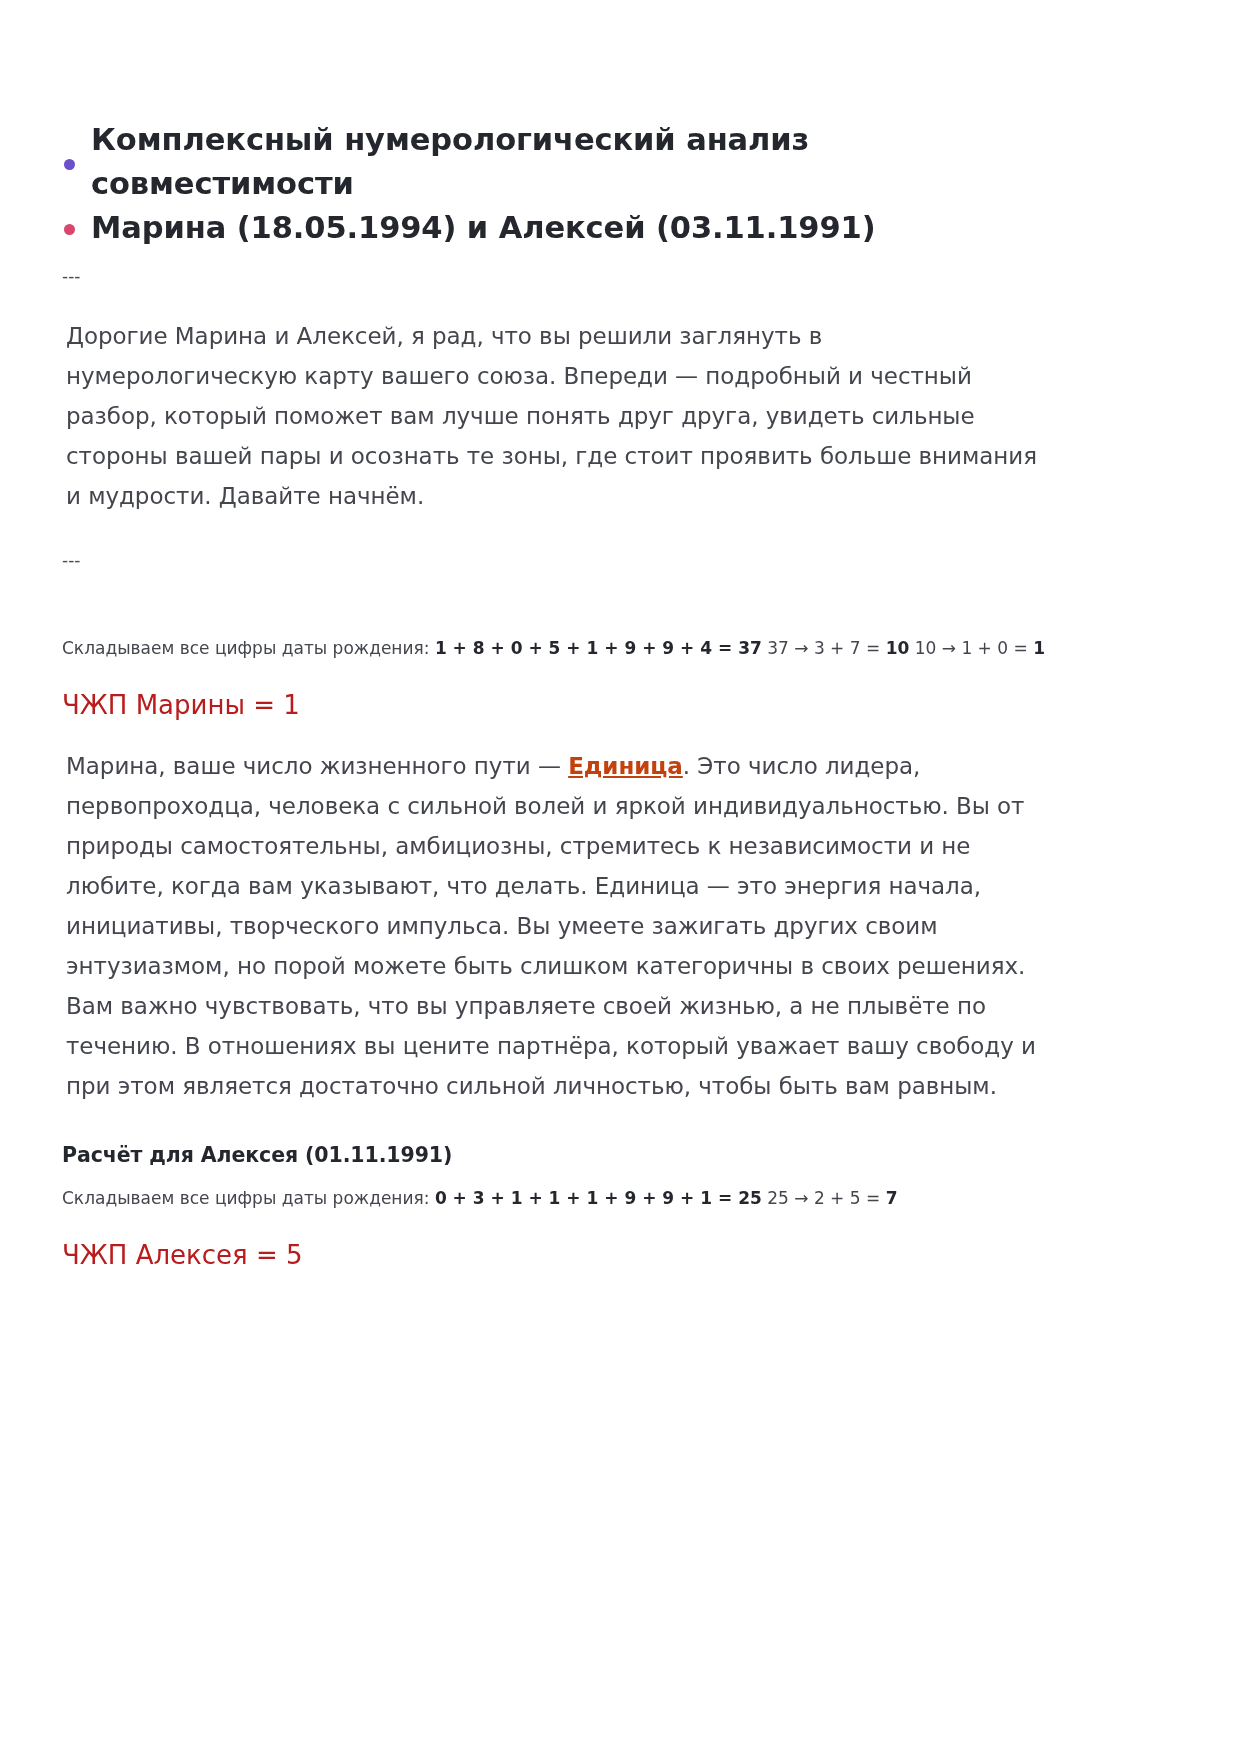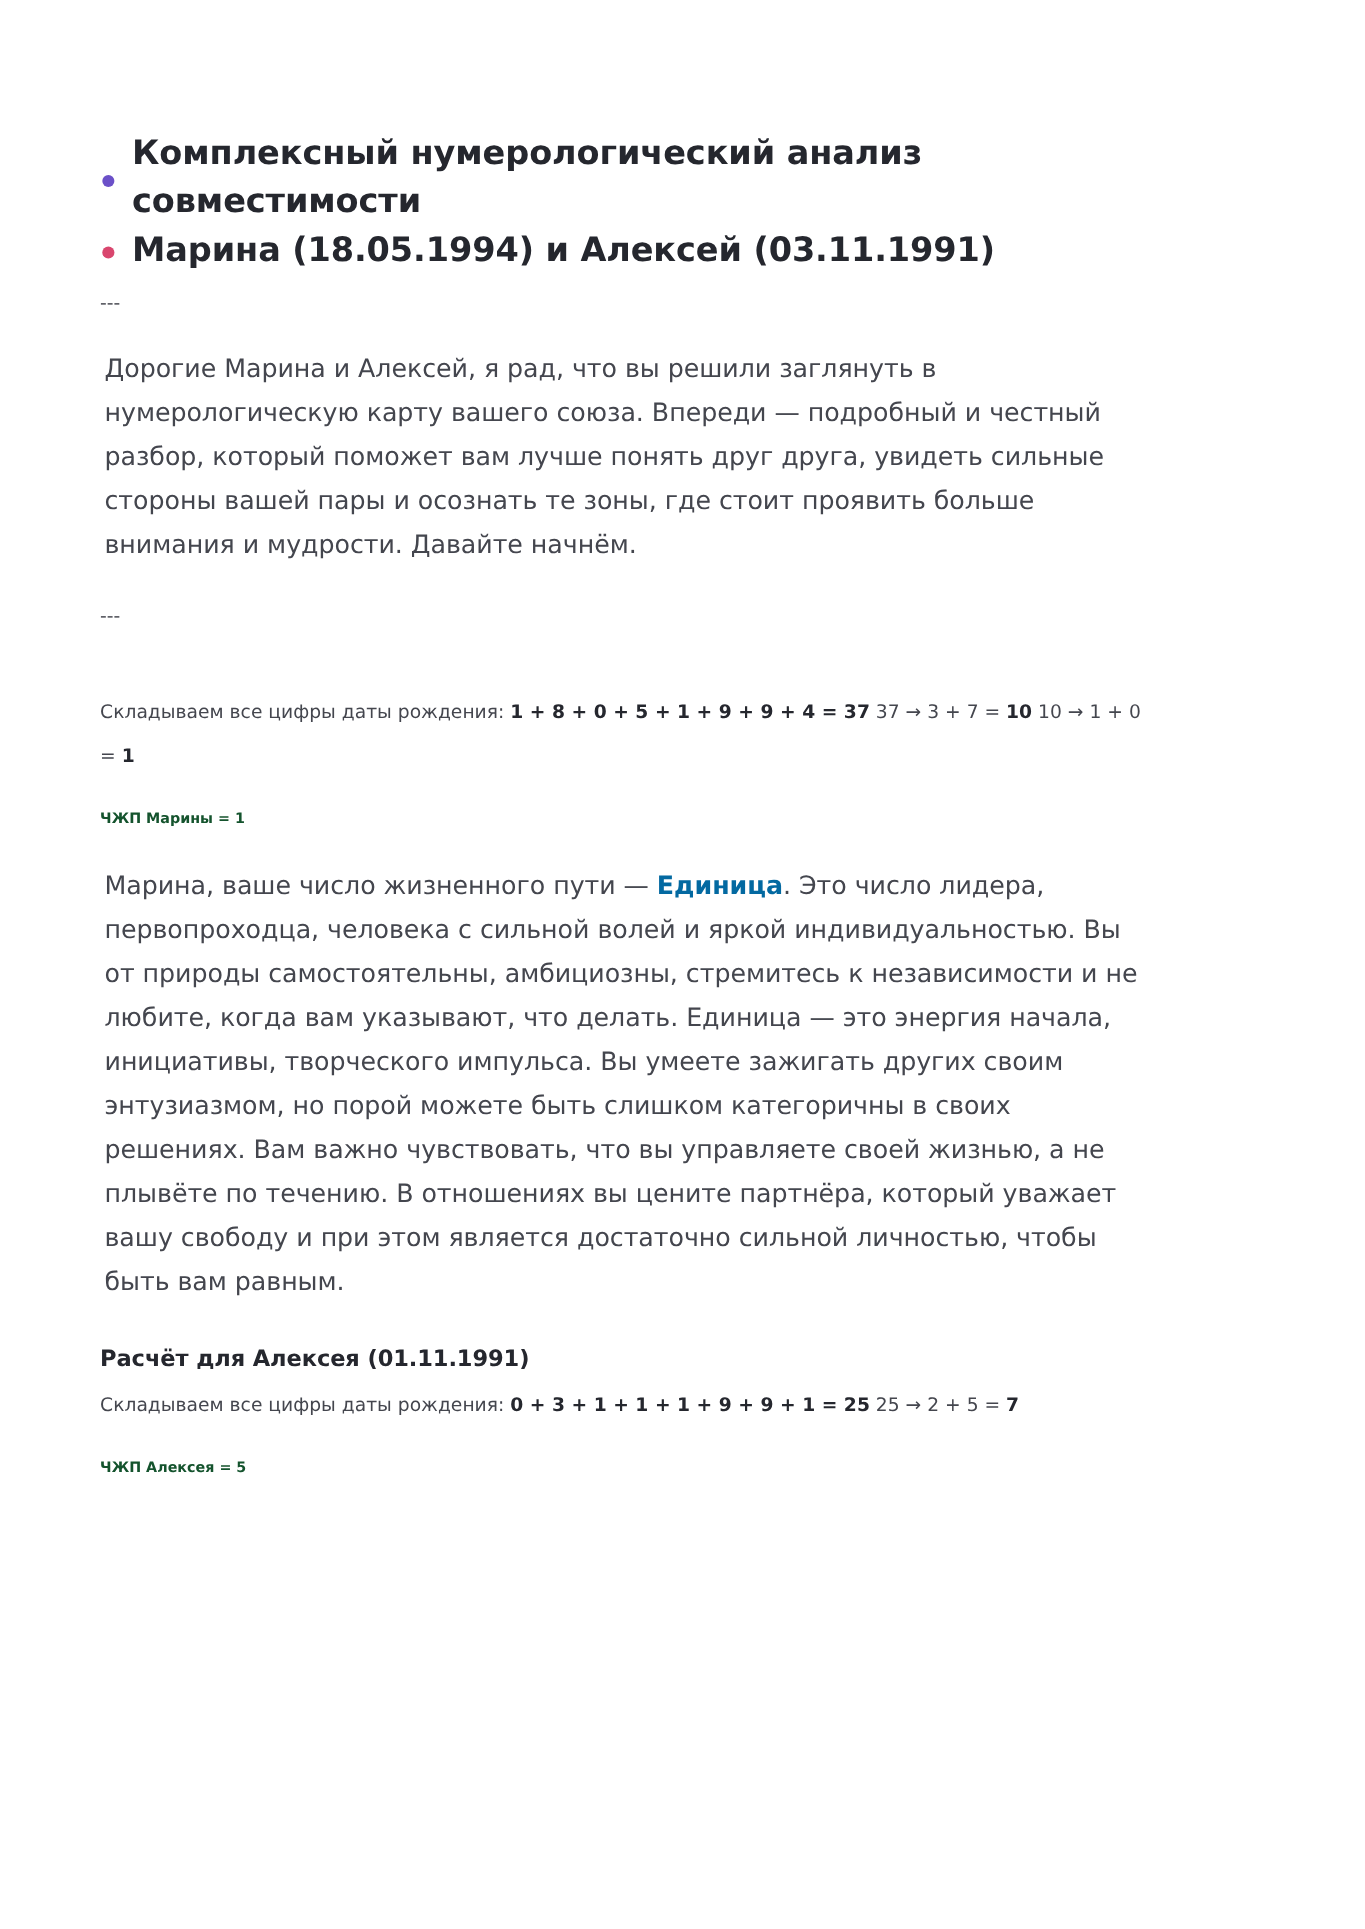--- a/index.html
+++ b/index.html
@@ -13,21 +13,21 @@
     width: 1241px;
     height: 1754px;
     font-family: "DejaVu Sans", "Liberation Sans", sans-serif;
     color: #32343c;
     -webkit-font-smoothing: antialiased;
   }
 
   .page {
     width: 1241px;
     min-height: 1754px;
-    padding: 118px 190px 40px 91px;
+    padding: 118px 190px 40px 62px;
     background: #ffffff;
     position: relative;
     overflow: hidden;
   }
 
   
   .bullet-head {
     position: relative;
     display: block;
     padding-left: 29px;
@@ -78,22 +78,23 @@
 
   
   p.body {
     font-size: 23px;
     line-height: 40px;
     color: #44464e;
     margin: 4px;
     letter-spacing: -0.05px;
   }
   p.body b, p.body strong {
-    color: #0369a1;
+    color: #c2410c;
     font-weight: 700;
+    text-decoration: underline;
   }
 
   h3.sub {
     font-size: 20.5px;
     line-height: 30px;
     font-weight: 700;
     color: #25272e;
     margin: 0;
     letter-spacing: -0.1px;
   }
@@ -103,24 +104,24 @@
     line-height: 40px;
     color: #44464e;
     margin: 0;
   }
   p.calc b {
     color: #25272e;
     font-weight: 700;
   }
 
   p.result {
-    font-size: 13px;
+    font-size: 26px;
     line-height: 30px;
-    font-weight: 700;
-    color: #14532d;
+    font-weight: 400;
+    color: #b91c1c;
     margin: 0;
   }
 
   
   .sp-title-to-sub   { height: 0px; }
   .sp-sub-to-hr      { height: 16px; }
   .sp-hr-to-para     { height: 26px; }
   .sp-para-to-hr2    { height: 30px; }
   .sp-hr2-to-method  { height: 28px; }
   .sp-method-to-sub  { height: 22px; }

